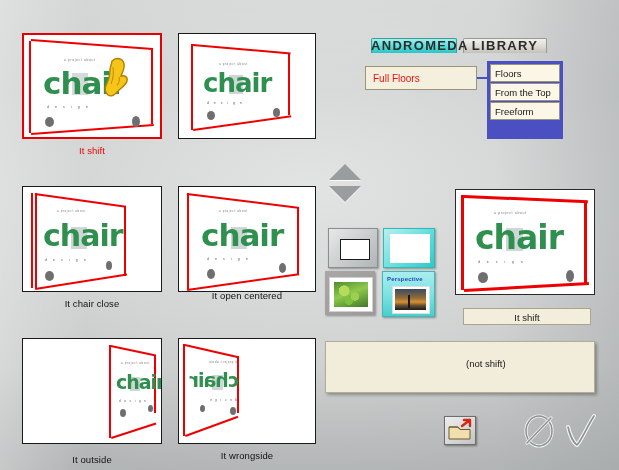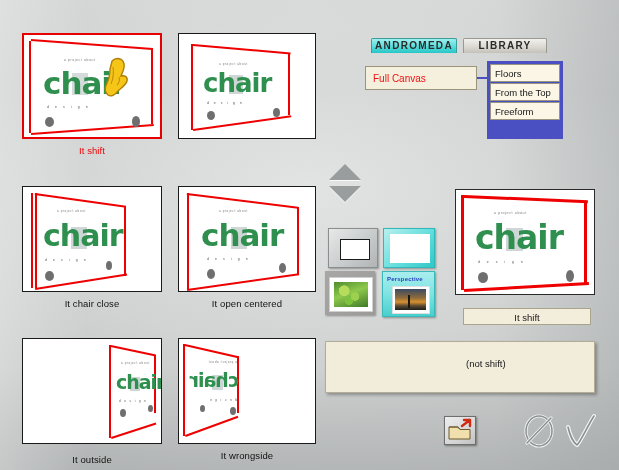--- a/index.html
+++ b/index.html
@@ -53,21 +53,21 @@
   .bottomtext{
     position:absolute;font-size:3.4px;color:#555;white-space:nowrap;letter-spacing:2.6px;
   }
   .blob{position:absolute;background:#6f6f6f;border-radius:50%;}
   .chairglyph{position:absolute;background:#cfd6d6;}
 
   
   .tabrow{position:absolute;left:371px;top:38px;}
   .tab{
     position:absolute;height:15px;
-    font-size:10px;font-weight:bold;letter-spacing:1.3px;
+    font-size:13px;font-weight:bold;letter-spacing:1.3px;
     color:#2b2b2b;text-align:center;line-height:15px;
     box-sizing:border-box;
   }
   .tab .tabskin{
     position:absolute;inset:0;
     border:1px solid #8d9090;border-bottom:none;
     border-radius:2px 2px 0 0;
   }
   .tab .tabtxt{position:relative;z-index:2;}
   .tab.active .tabskin{
@@ -285,21 +285,21 @@
           <div class="edge" style="left:120px;top:20px;width:68px;height:2px;transform:rotate(90deg);transform-origin:0 0;"></div>
           <div class="edge" style="left:8px;top:102px;width:113px;height:2px;transform:rotate(-8deg);"></div>
           <div class="toptext" style="left:40px;top:22px;">a project about</div>
           <div class="chairglyph" style="left:52px;top:40px;width:16px;height:22px;"></div>
           <div class="chairword" style="left:22px;top:33px;font-size:31px;">chair</div>
           <div class="bottomtext" style="left:28px;top:70px;">d e s i g n</div>
           <div class="blob" style="left:28px;top:82px;width:8px;height:10px;"></div>
           <div class="blob" style="left:100px;top:76px;width:7px;height:10px;"></div>
         </div>
       </div>
-      <div class="thumb-label" style="top:112px;">It open centered</div>
+      <div class="thumb-label" style="top:104px;">It open centered</div>
     </div>
 
     <div class="thumb-cell" style="left:0px;top:305px;">
       <div class="thumb-box" style="width:140px;height:106px;">
         <div class="poster">
           <div class="edge" style="left:88px;top:6px;width:46px;height:2px;transform:rotate(12deg);"></div>
           <div class="edge" style="left:88px;top:6px;width:93px;height:2px;transform:rotate(90deg);transform-origin:0 0;"></div>
           <div class="edge" style="left:133px;top:16px;width:58px;height:2px;transform:rotate(90deg);transform-origin:0 0;"></div>
           <div class="edge" style="left:88px;top:98px;width:47px;height:2px;transform:rotate(-18deg);"></div>
           <div class="toptext" style="left:98px;top:22px;font-size:3px;">a project about</div>
@@ -338,21 +338,21 @@
     <div class="tab active" style="left:0px;top:0px;width:86px;">
       <div class="tabskin"></div>
       <span class="tabtxt">ANDROMEDA</span>
     </div>
     <div class="tab idle" style="left:92px;top:0px;width:84px;">
       <div class="tabskin"></div>
       <span class="tabtxt">LIBRARY</span>
     </div>
   </div>
 
-  <div class="fullcanvas">Full Canvas</div>
+  <div class="fullcanvas">Full Floors</div>
   <div class="connector"></div>
 
   <div class="listbox">
     <div class="listitem">Floors</div>
     <div class="listitem">From the Top</div>
     <div class="listitem">Freeform</div>
   </div>
 
   <div class="arrow arrow-up" style="left:329px;top:164px;"></div>
   <div class="arrow arrow-down" style="left:329px;top:186px;"></div>

